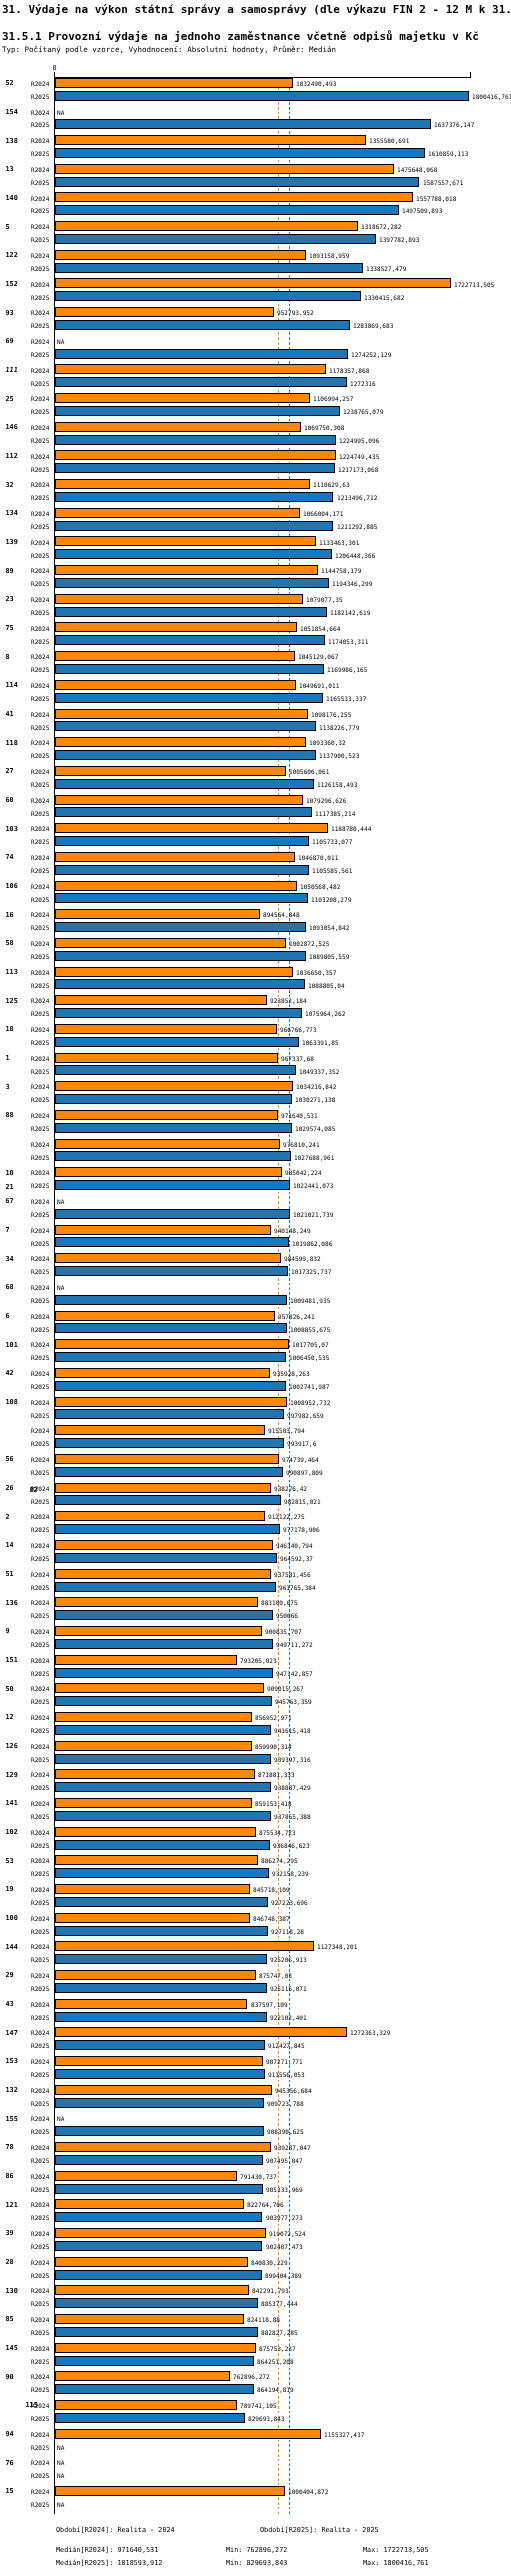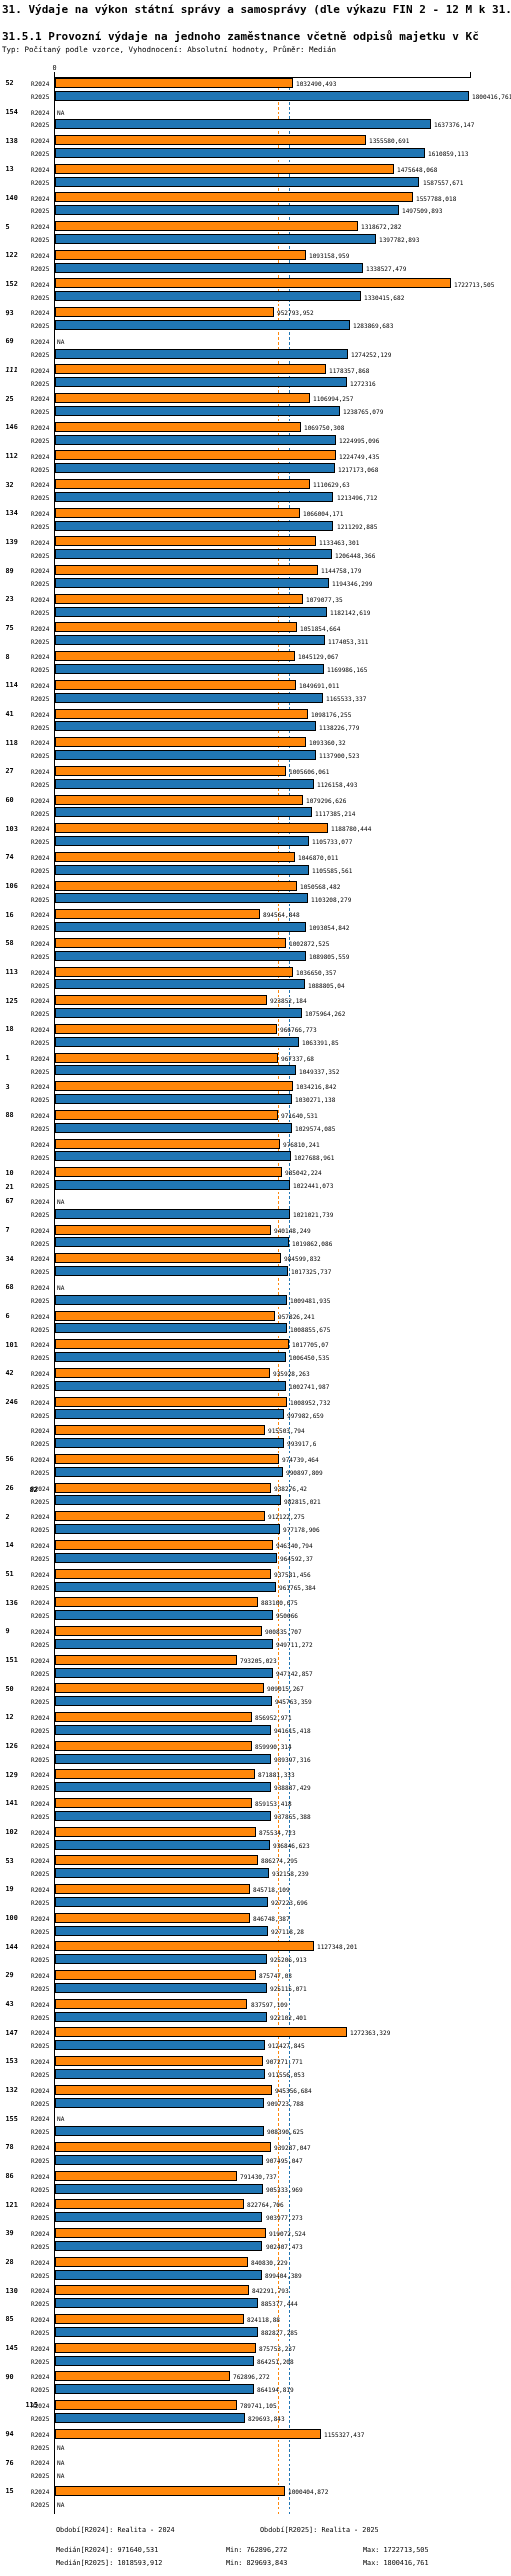--- a/index.html
+++ b/index.html
@@ -448,21 +448,21 @@
         <div>
           <div class="id-label" style="top: 1369px;">42</div>
           <div class="series-label" style="top: 1370px;">R2024</div>
           <div class="bar" style="left: 55px; top: 1368px; width: 215px; background: rgb(255, 135, 10); border-color: rgb(0, 0, 0);"></div>
           <div class="value-label" style="left: 273px; top: 1370px;">935928,263</div>
           <div class="series-label" style="top: 1383px;">R2025</div>
           <div class="bar" style="left: 55px; top: 1381px; width: 231px; background: rgb(32, 118, 180); border-color: rgb(0, 0, 0);"></div>
           <div class="value-label" style="left: 289px; top: 1383px;">1002741,987</div>
         </div>
         <div>
-          <div class="id-label" style="top: 1398px;">246</div>
+          <div class="id-label" style="top: 1398px;">108</div>
           <div class="series-label" style="top: 1399px;">R2024</div>
           <div class="bar" style="left: 55px; top: 1397px; width: 232px; background: rgb(255, 135, 10); border-color: rgb(0, 0, 0);"></div>
           <div class="value-label" style="left: 290px; top: 1399px;">1008952,732</div>
           <div class="series-label" style="top: 1412px;">R2025</div>
           <div class="bar" style="left: 55px; top: 1409px; width: 229px; background: rgb(32, 118, 180); border-color: rgb(0, 0, 0);"></div>
           <div class="value-label" style="left: 287px; top: 1412px;">997982,659</div>
         </div>
         <div>
           <div class="id-label" style="top: 1486px; margin-left: 24px;">82</div>
           <div class="series-label" style="top: 1427px;">R2024</div>

